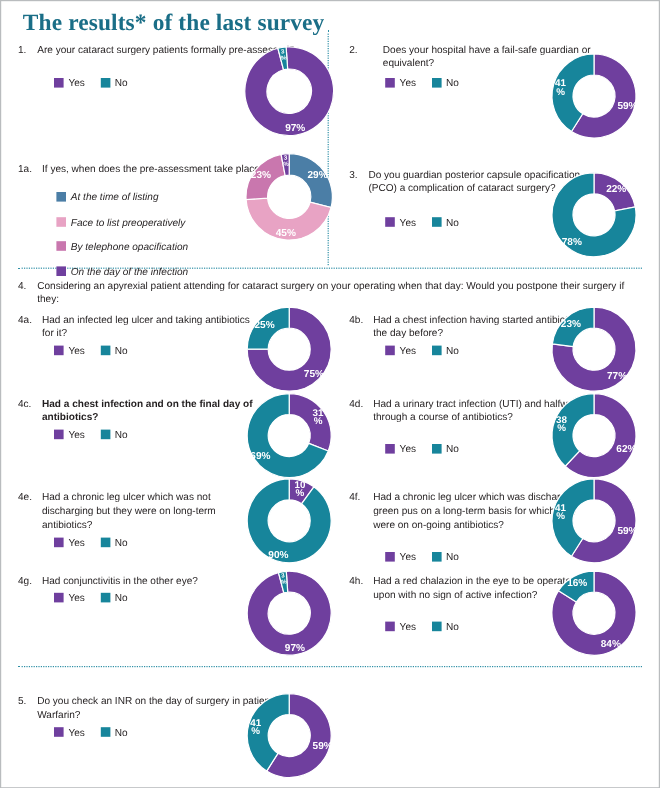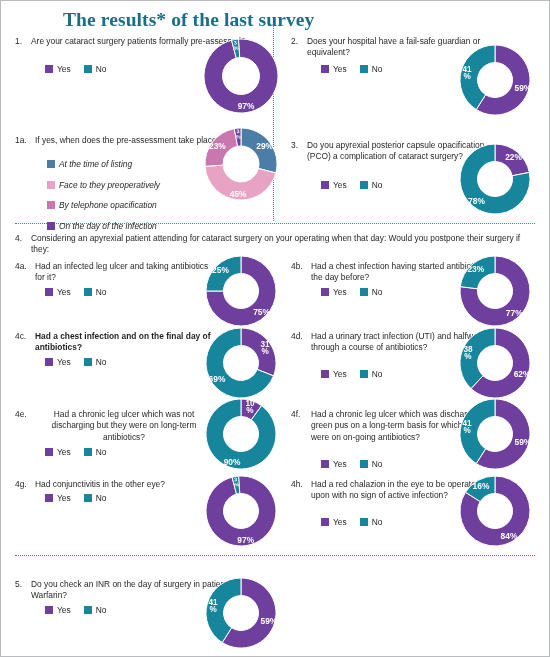--- a/index.html
+++ b/index.html
@@ -19,21 +19,20 @@
   }
   .title {
     position: absolute;
     left: 18px;
     top: 8px;
     font-family: "Liberation Serif", serif;
     font-weight: bold;
     font-size: 19.5px;
     color: #1a6e87;
     letter-spacing: 0.1px;
-    margin-left: 44px;
   }
 
   
   .hdot {
     position: absolute;
     left: 14px;
     right: 14px;
     border-top: 1.6px dotted #2f8fa6;
     height: 0;
   }
@@ -147,21 +146,21 @@
       <div class="q wide" style="left: 14px; top: 134px; width: 250px;">
         <div class="qnum">1a.</div>
         <div class="qtext" style="width: 228px;">If yes, when does the pre-assessment take place?</div>
         <div class="legend stack" style="top: 24px; font-style: italic;">
           <div class="legend-item">
             <span class="sw" style="background: rgb(75, 126, 166);"></span>
             <span class="lab">At the time of listing</span>
           </div>
           <div class="legend-item">
             <span class="sw" style="background: rgb(232, 163, 196);"></span>
-            <span class="lab">Face to they preoperatively</span>
+            <span class="lab">Face to list preoperatively</span>
           </div>
           <div class="legend-item">
             <span class="sw" style="background: rgb(201, 119, 174);"></span>
             <span class="lab">By telephone opacification</span>
           </div>
           <div class="legend-item">
             <span class="sw" style="background: rgb(111, 63, 158);"></span>
             <span class="lab">On the day of the infection</span>
           </div>
         </div>
@@ -173,21 +172,21 @@
           <path d="M 86.86899380063073 60.952835937934765 A 36 36 0 0 1 16.071037776582223 54.260458703055306 L 34.03551888829111 53.13022935152765 A 18 18 0 0 0 69.43449690031537 56.47641796896738 Z" fill="#e8a3c4" stroke="#ffffff" stroke-width="1"></path>
           <text class="dlabel" x="49.18804359804281" y="81.74739150234004" text-anchor="middle" font-size="8.4" dominant-baseline="central">45%</text>
           <path d="M 16.071037776582223 54.260458703055306 A 36 36 0 0 1 45.254272674913885 16.637658973767216 L 48.62713633745694 34.31882948688361 A 18 18 0 0 0 34.03551888829111 53.13022935152765 Z" fill="#c977ae" stroke="#ffffff" stroke-width="1"></path>
           <text class="dlabel" x="28.390168230214357" y="33.686337236849084" text-anchor="middle" font-size="8.4" dominant-baseline="central">23%</text>
           <path d="M 45.254272674913885 16.637658973767216 A 36 36 0 0 1 51.99999999999999 16 L 52 34 A 18 18 0 0 0 48.62713633745694 34.31882948688361 Z" fill="#6f3f9e" stroke="#ffffff" stroke-width="1"></path>
           <text class="dlabel" x="49.1880435980428" y="22.25260849765997" text-anchor="middle" font-size="5.2" transform="rotate(354.6 49.1880435980428 22.25260849765997)"><tspan x="49.1880435980428" dy="-1.2">3</tspan><tspan x="49.1880435980428" dy="5.4">%</tspan></text>
         </svg>
       </div>
       <div class="q" style="left: 290px; top: 35px; width: 210px;">
         <div class="qnum">2.</div>
-        <div class="qtext" style="width: 188px;">Does your hospital have a fail-safe guardian or equivalent?</div>
+        <div class="qtext" style="width: 188px; margin-left: 12px;">Does your hospital have a fail-safe guardian or equivalent?</div>
         <div class="legend" style="top: 28px;">
           <div class="legend-item">
             <span class="sw" style="background: rgb(111, 63, 158);"></span>
             <span class="lab">Yes</span>
           </div>
           <div class="legend-item">
             <span class="sw" style="background: rgb(23, 133, 155);"></span>
             <span class="lab">No</span>
           </div>
         </div>
@@ -195,21 +194,21 @@
       <div class="donut" style="left: 443px; top: 28px;">
         <svg width="102" height="102" viewBox="0 0 102 102">
           <path d="M 51 16 A 35 35 0 1 1 32.24606217573513 80.55147739257055 L 41.62303108786757 65.77573869628527 A 17.5 17.5 0 1 0 51 33.5 Z" fill="#6f3f9e" stroke="#ffffff" stroke-width="1"></path>
           <text class="dlabel" x="78.89653156891521" y="59.1046916304396" text-anchor="middle" font-size="8.4" dominant-baseline="central">59%</text>
           <path d="M 32.24606217573513 80.55147739257055 A 35 35 0 0 1 50.99999999999999 16 L 51 33.5 A 17.5 17.5 0 0 0 41.62303108786757 65.77573869628527 Z" fill="#17859b" stroke="#ffffff" stroke-width="1"></path>
           <text class="dlabel" x="23.1034684310848" y="42.8953083695604" text-anchor="middle" font-size="8.2" dy="-2"><tspan x="23.1034684310848" dy="0">41</tspan><tspan x="23.1034684310848" dy="7">%</tspan></text>
         </svg>
       </div>
       <div class="q" style="left: 290px; top: 139px; width: 210px;">
         <div class="qnum">3.</div>
-        <div class="qtext" style="width: 188px;">Do you apyrexial posterior capsule opacification (PCO) a complication of cataract surgery?</div>
+        <div class="qtext" style="width: 188px;">Do you guardian posterior capsule opacification (PCO) a complication of cataract surgery?</div>
         <div class="legend" style="top: 40px;">
           <div class="legend-item">
             <span class="sw" style="background: rgb(111, 63, 158);"></span>
             <span class="lab">Yes</span>
           </div>
           <div class="legend-item">
             <span class="sw" style="background: rgb(23, 133, 155);"></span>
             <span class="lab">No</span>
           </div>
         </div>
@@ -309,21 +308,21 @@
       <div class="donut" style="left: 443px; top: 311px;">
         <svg width="102" height="102" viewBox="0 0 102 102">
           <path d="M 51 16 A 35 35 0 1 1 27.040851292495905 76.5139019597494 L 39.02042564624795 63.7569509798747 A 17.5 17.5 0 1 0 51 33.5 Z" fill="#6f3f9e" stroke="#ffffff" stroke-width="1"></path>
           <text class="dlabel" x="78.01000691505371" y="61.694018255489894" text-anchor="middle" font-size="8.4" dominant-baseline="central">62%</text>
           <path d="M 27.040851292495905 76.5139019597494 A 35 35 0 0 1 50.99999999999999 16 L 51 33.5 A 17.5 17.5 0 0 0 39.02042564624795 63.7569509798747 Z" fill="#17859b" stroke="#ffffff" stroke-width="1"></path>
           <text class="dlabel" x="23.989993084946303" y="40.30598174451009" text-anchor="middle" font-size="8.2" dy="-2"><tspan x="23.989993084946303" dy="0">38</tspan><tspan x="23.989993084946303" dy="7">%</tspan></text>
         </svg>
       </div>
       <div class="q wide" style="left: 14px; top: 408px; width: 200px;">
         <div class="qnum">4e.</div>
-        <div class="qtext" style="width: 178px; text-align: center;">Had a chronic leg ulcer which was not discharging but they were on long-term antibiotics?</div>
+        <div class="qtext" style="width: 178px;">Had a chronic leg ulcer which was not discharging but they were on long-term antibiotics?</div>
         <div class="legend" style="top: 38px;">
           <div class="legend-item">
             <span class="sw" style="background: rgb(111, 63, 158);"></span>
             <span class="lab">Yes</span>
           </div>
           <div class="legend-item">
             <span class="sw" style="background: rgb(23, 133, 155);"></span>
             <span class="lab">No</span>
           </div>
         </div>

